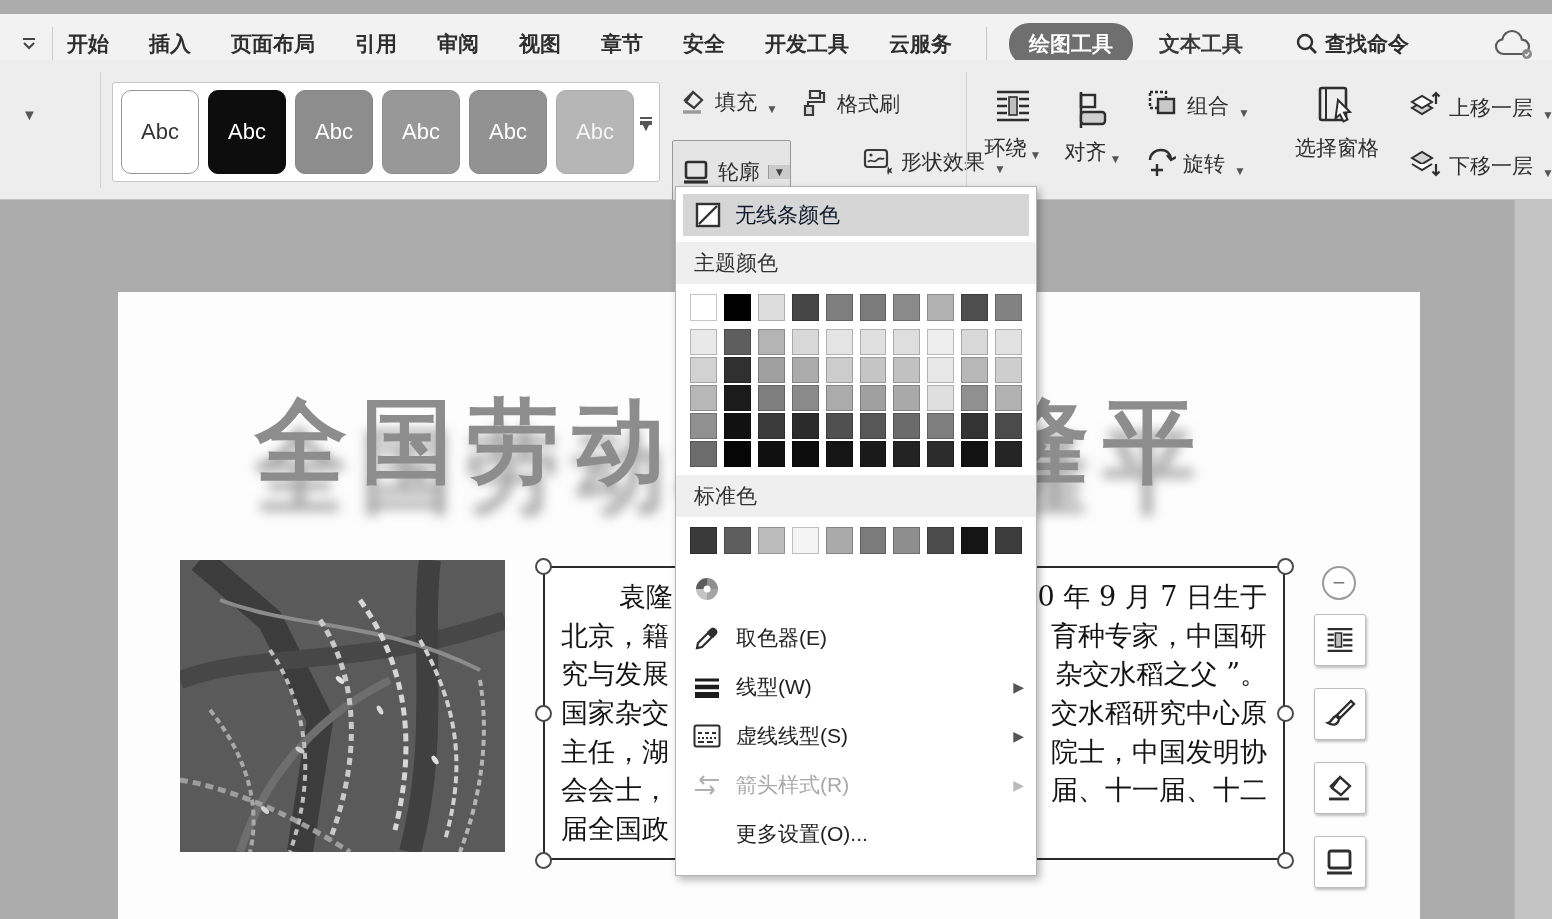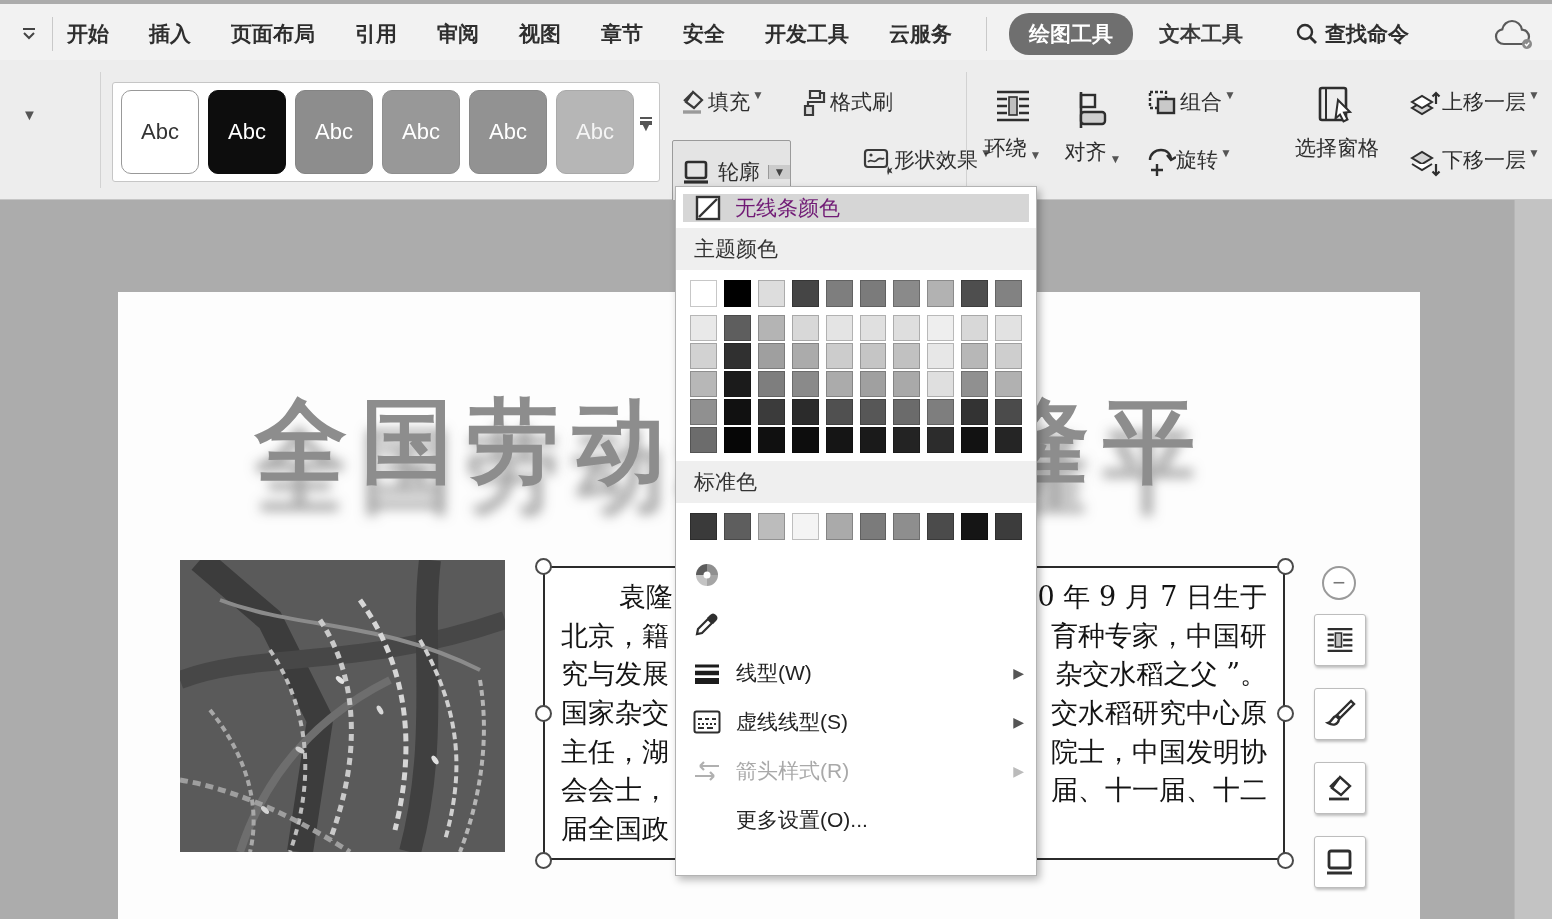--- a/index.html
+++ b/index.html
@@ -1,21 +1,21 @@
 <!DOCTYPE html>
 <html><head>
 <meta charset="utf-8">
 <style>
   * { margin:0; padding:0; box-sizing:border-box; }
   html,body { width:1552px; height:919px; overflow:hidden; }
   body { font-family:"Liberation Sans", sans-serif; }
   #app { position:relative; width:1552px; height:919px; background:#acacac; overflow:hidden; }
 
   
-  .menubar { position:absolute; left:0; top:4px; width:1552px; height:60px; background:#f2f2f2;
+  .menubar { position:absolute; left:0; top:14px; width:1552px; height:60px; background:#f2f2f2;
              border-bottom:1px solid #d8d8d8; display:flex; align-items:center; }
   .mb-collapse { width:26px; height:26px; margin-left:16px; display:flex; align-items:center; justify-content:center; color:#444; }
   .mb-vdiv { width:1px; height:34px; background:#c9c9c9; margin:0 14px 0 10px; }
   .menu-items { display:flex; align-items:center; gap:40px; font-size:21px; font-weight:600; color:#2e2e2e; }
   .menu-item { cursor:default; white-space:nowrap; }
   .mb-vdiv2 { width:1px; height:34px; background:#c9c9c9; margin:0 4px 0 34px; }
   .pill-tab { margin-left:18px; background:#6f6f6f; color:#fff; font-size:21px; font-weight:600;
               padding:7px 20px; border-radius:20px; white-space:nowrap; }
   .plain-tab { margin-left:26px; font-size:21px; font-weight:600; color:#3a3a3a; white-space:nowrap; }
   .find-cmd { margin-left:52px; display:flex; align-items:center; gap:6px; font-size:21px; font-weight:600; color:#2e2e2e; }
@@ -28,21 +28,21 @@
   .rb-vdiv { position:absolute; top:12px; width:1px; height:116px; background:#d2d2d2; }
   .gallery { position:absolute; left:112px; top:22px; width:548px; height:100px; background:#fff;
              border:1px solid #c6c6c6; border-radius:3px; display:flex; align-items:center; padding:6px 26px 6px 8px; gap:9px; }
   .tile { width:78px; height:84px; border:1px solid; border-radius:10px; display:flex; align-items:center;
           justify-content:center; font-size:22px; font-weight:500; }
   .gal-more { position:absolute; right:4px; top:34px; width:18px; display:flex; flex-direction:column;
               align-items:center; gap:2px; color:#555; }
   .gal-more .bars { width:12px; border-top:2px solid #555; box-shadow:0 4px 0 #555; height:4px; }
   .gal-more .tri { font-size:11px; line-height:8px; }
 
-  .rbtn { position:absolute; display:flex; align-items:flex-start; gap:0; font-size:21px; color:#2e2e2e; white-space:nowrap; }
+  .rbtn { position:absolute; display:flex; align-items:flex-end; gap:7px; font-size:21px; color:#2e2e2e; white-space:nowrap; }
   .rbtn .car { font-size:12px; color:#555; margin-left:2px; }
   .outline-btn { position:absolute; left:672px; top:80px; height:64px; display:flex; align-items:center;
                  border:1px solid #9a9a9a; background:#e4e4e4; border-radius:2px; }
   .outline-main { display:flex; align-items:center; gap:7px; padding:0 8px; font-size:21px; color:#2e2e2e; }
   .outline-arrow { width:22px; display:flex; align-items:center; justify-content:center; background:#cbcbcb;
                    border-left:1px solid #9a9a9a; font-size:12px; color:#444; }
   .stackbtn { position:absolute; width:78px; display:flex; flex-direction:column; align-items:center; gap:6px;
               font-size:21px; color:#2e2e2e; white-space:nowrap; }
   .stackbtn .lbl { display:flex; align-items:flex-end; gap:3px; }
   .stackbtn .car { font-size:12px; color:#555; }
@@ -70,22 +70,22 @@
   
   .side-collapse { position:absolute; left:1322px; top:366px; width:34px; height:34px; border-radius:50%;
                    border:2px solid #9a9a9a; background:#fff; color:#777; display:flex; align-items:center;
                    justify-content:center; font-size:22px; line-height:1; }
   .side-btn { position:absolute; left:1314px; width:52px; height:52px; background:#fff; border:1px solid #bdbdbd;
               border-radius:3px; box-shadow:1px 2px 3px rgba(0,0,0,0.25); display:flex; align-items:center; justify-content:center; }
 
   
   .dropdown { position:absolute; left:675px; top:186px; width:362px; height:690px; background:#fff;
               border:1px solid #b3b3b3; box-shadow:3px 4px 8px rgba(0,0,0,0.28); z-index:50; }
-  .dd-noline { margin:7px 7px 6px; height:28px; background:#d6d6d6; display:flex; align-items:center;
-               gap:14px; padding-left:12px; font-size:21px; color:#701a75; }
+  .dd-noline { margin:7px 7px 6px; height:42px; background:#d6d6d6; display:flex; align-items:center;
+               gap:14px; padding-left:12px; font-size:21px; color:#0f172a; }
   .dd-section { height:42px; background:#efefef; display:flex; align-items:center; padding-left:18px;
                 font-size:21px; color:#333; }
   .sw-row { display:flex; gap:7px; padding:10px 14px 4px; }
   .sw-grid { padding:4px 14px 8px; display:flex; flex-direction:column; gap:2px; }
   .sw-grid .sw-row2 { display:flex; gap:7px; }
   .swatch { width:27px; height:27px; border:1px solid rgba(0,0,0,0.22); }
   .sw-grid .swatch { height:26px; }
   .dd-list { padding-top:6px; }
   .dd-item { height:49px; display:flex; align-items:center; padding:0 12px 0 16px; font-size:21px; color:#222; }
   .dd-item .dd-ico { width:30px; height:26px; margin-right:14px; display:flex; align-items:center; justify-content:center; }
@@ -517,20 +517,21 @@
             </svg>
           </span>
         </div>
         <div class="dd-item">
           <span class="dd-ico">
             <svg width="26" height="26" viewBox="0 0 26 26">
               <path d="M22 4c2 2 2 4 0 6l-3 3-6-6 3-3c2-2 4-2 6 0z" fill="#2e2e2e"></path>
               <path d="M14 8L4 18l-1 5 5-1L18 12z" fill="none" stroke="#2e2e2e" stroke-width="2.2"></path>
             </svg>
           </span>
+          <span class="dd-label">取色器(E)</span>
         </div>
         <div class="dd-item">
           <span class="dd-ico">
             <svg width="28" height="22" viewBox="0 0 28 22">
               <path d="M2 4h24" stroke="#1c1c1c" stroke-width="3"></path>
               <path d="M2 11h24" stroke="#1c1c1c" stroke-width="4.5"></path>
               <path d="M2 19h24" stroke="#1c1c1c" stroke-width="6"></path>
             </svg>
           </span>
           <span class="dd-label">线型(W)</span>

